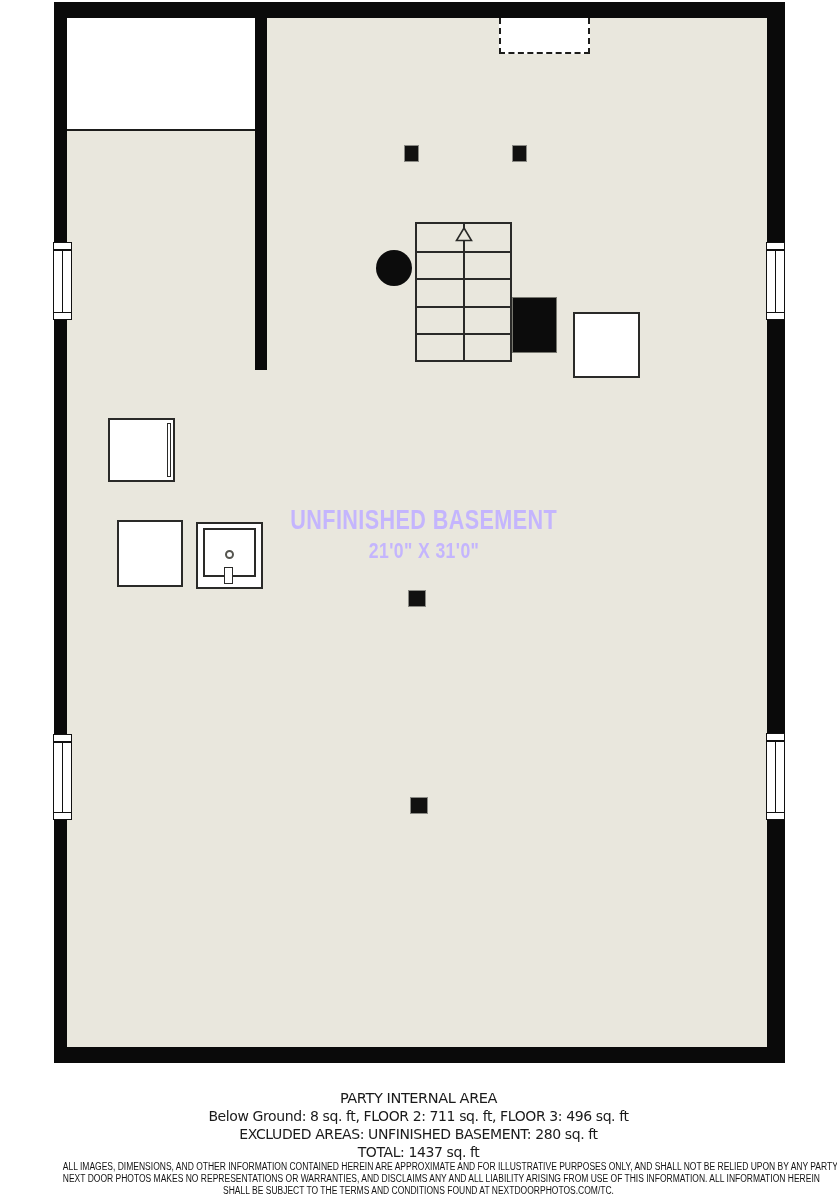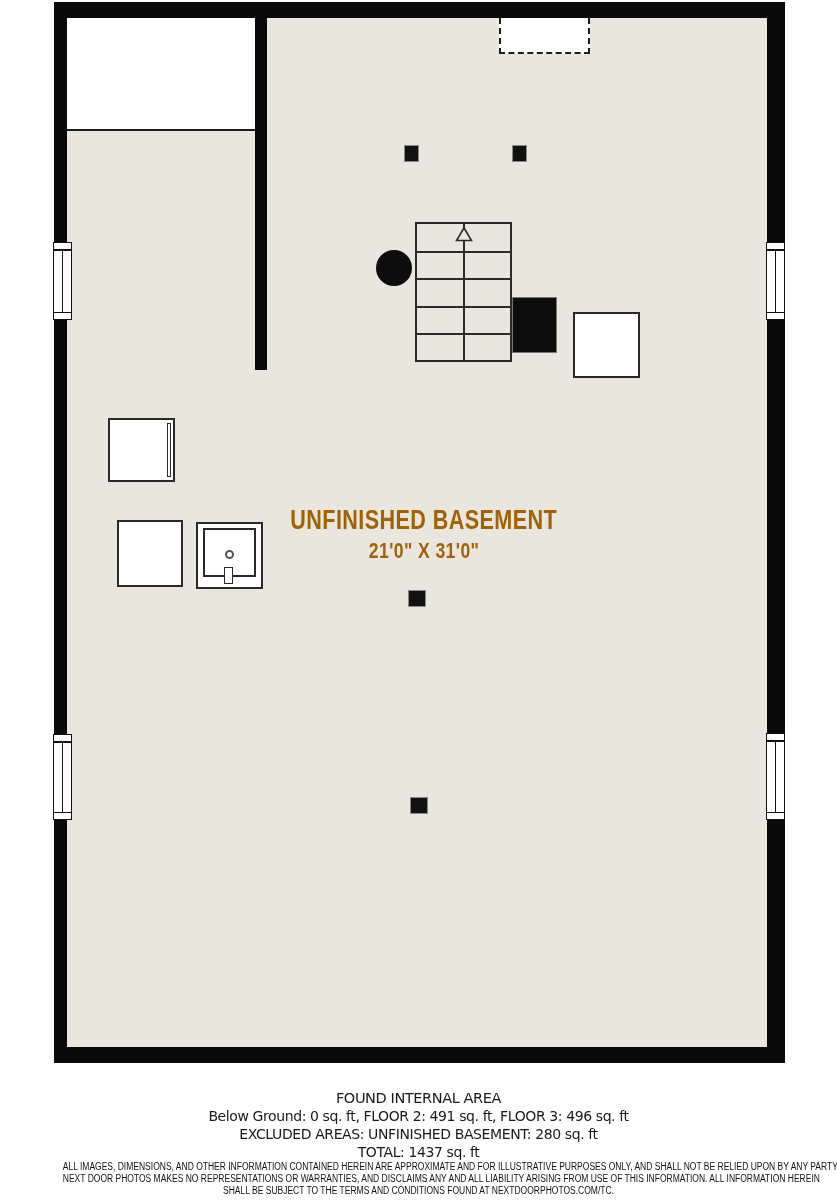--- a/index.html
+++ b/index.html
@@ -43,21 +43,21 @@
 
   .window{position:absolute;width:19px;background:#ffffff;border:1.5px solid #111;}
   .window .wl-top{position:absolute;left:0;right:0;top:6px;height:1.5px;background:#111;}
   .window .wl-bot{position:absolute;left:0;right:0;bottom:6px;height:1.5px;background:#111;}
   .window .wl-mid{position:absolute;left:50%;top:7px;bottom:7px;width:1.5px;margin-left:-1px;background:#111;}
   .win-lt{left:-1px;top:240px;height:78px;}
   .win-lb{left:-1px;top:732px;height:86px;}
   .win-rt{left:712px;top:240px;height:78px;}
   .win-rb{left:712px;top:731px;height:87px;}
 
-  .room-text{position:absolute;left:13px;width:700px;text-align:center;color:#a16207;white-space:nowrap;padding-left:14px;}
+  .room-text{position:absolute;left:13px;width:700px;text-align:center;color:#c4b5fd;white-space:nowrap;padding-left:14px;}
   .room-name{top:503px;font-size:27px;font-weight:bold;}
   .room-dims{top:536px;font-size:22px;font-weight:bold;}
   .cond{display:inline-block;transform:scaleX(0.8);transform-origin:center;letter-spacing:0.5px;}
 
   
   .footer{position:absolute;left:0;top:1089px;width:837px;text-align:center;color:#1a1a1a;
     font-family:"DejaVu Sans","Liberation Sans",sans-serif;font-size:14px;line-height:18px;letter-spacing:-0.4px;}
   .footer .title{font-size:14.5px;}
   .disclaimer{position:absolute;left:0;top:1161px;width:837px;text-align:center;color:#121212;
     font-size:10px;line-height:12px;font-family:"Liberation Sans",sans-serif;}
@@ -126,22 +126,22 @@
 
   <div class="room-text room-name">
     <span class="cond">UNFINISHED BASEMENT</span>
   </div>
   <div class="room-text room-dims">
     <span class="cond">21'0" X 31'0"</span>
   </div>
 </div>
 
 <div class="footer">
-  <div class="title">FOUND INTERNAL AREA</div>
-  <div>Below Ground: 0 sq. ft, FLOOR 2: 491 sq. ft, FLOOR 3: 496 sq. ft</div>
+  <div class="title">PARTY INTERNAL AREA</div>
+  <div>Below Ground: 8 sq. ft, FLOOR 2: 711 sq. ft, FLOOR 3: 496 sq. ft</div>
   <div>EXCLUDED AREAS: UNFINISHED BASEMENT: 280 sq. ft</div>
   <div>TOTAL: 1437 sq. ft</div>
 </div>
 
 <div class="disclaimer">
   <div>ALL IMAGES, DIMENSIONS, AND OTHER INFORMATION CONTAINED HEREIN ARE APPROXIMATE AND FOR ILLUSTRATIVE PURPOSES ONLY, AND SHALL NOT BE RELIED UPON BY ANY PARTY.</div>
   <div>NEXT DOOR PHOTOS MAKES NO REPRESENTATIONS OR WARRANTIES, AND DISCLAIMS ANY AND ALL LIABILITY ARISING FROM USE OF THIS INFORMATION. ALL INFORMATION HEREIN</div>
   <div>SHALL BE SUBJECT TO THE TERMS AND CONDITIONS FOUND AT NEXTDOORPHOTOS.COM/TC.</div>
 </div>
 

